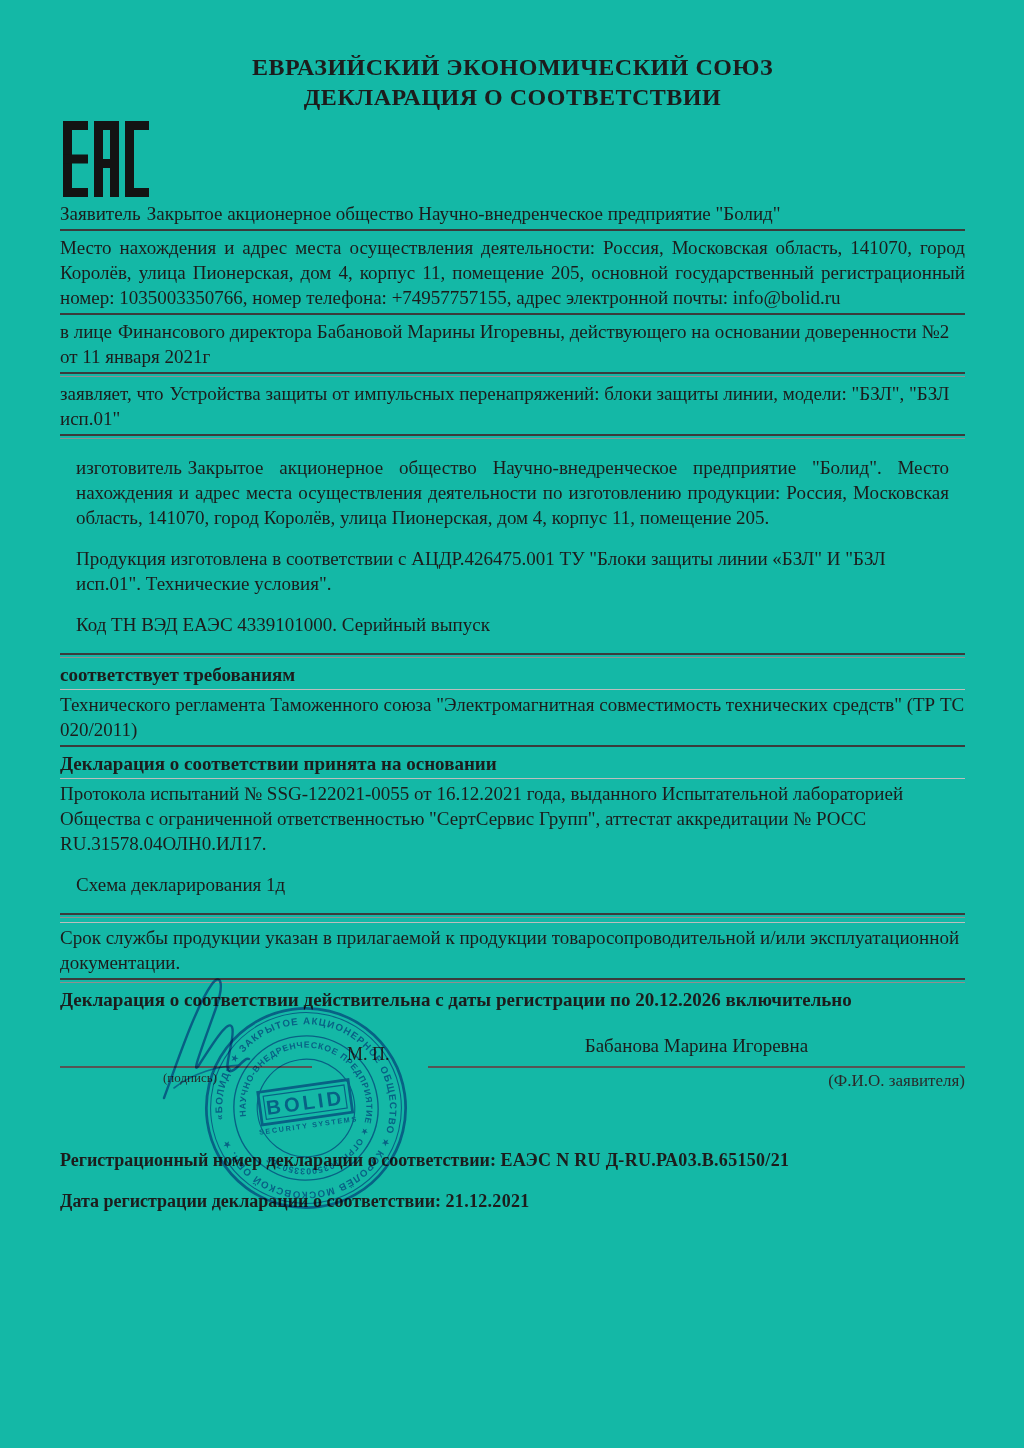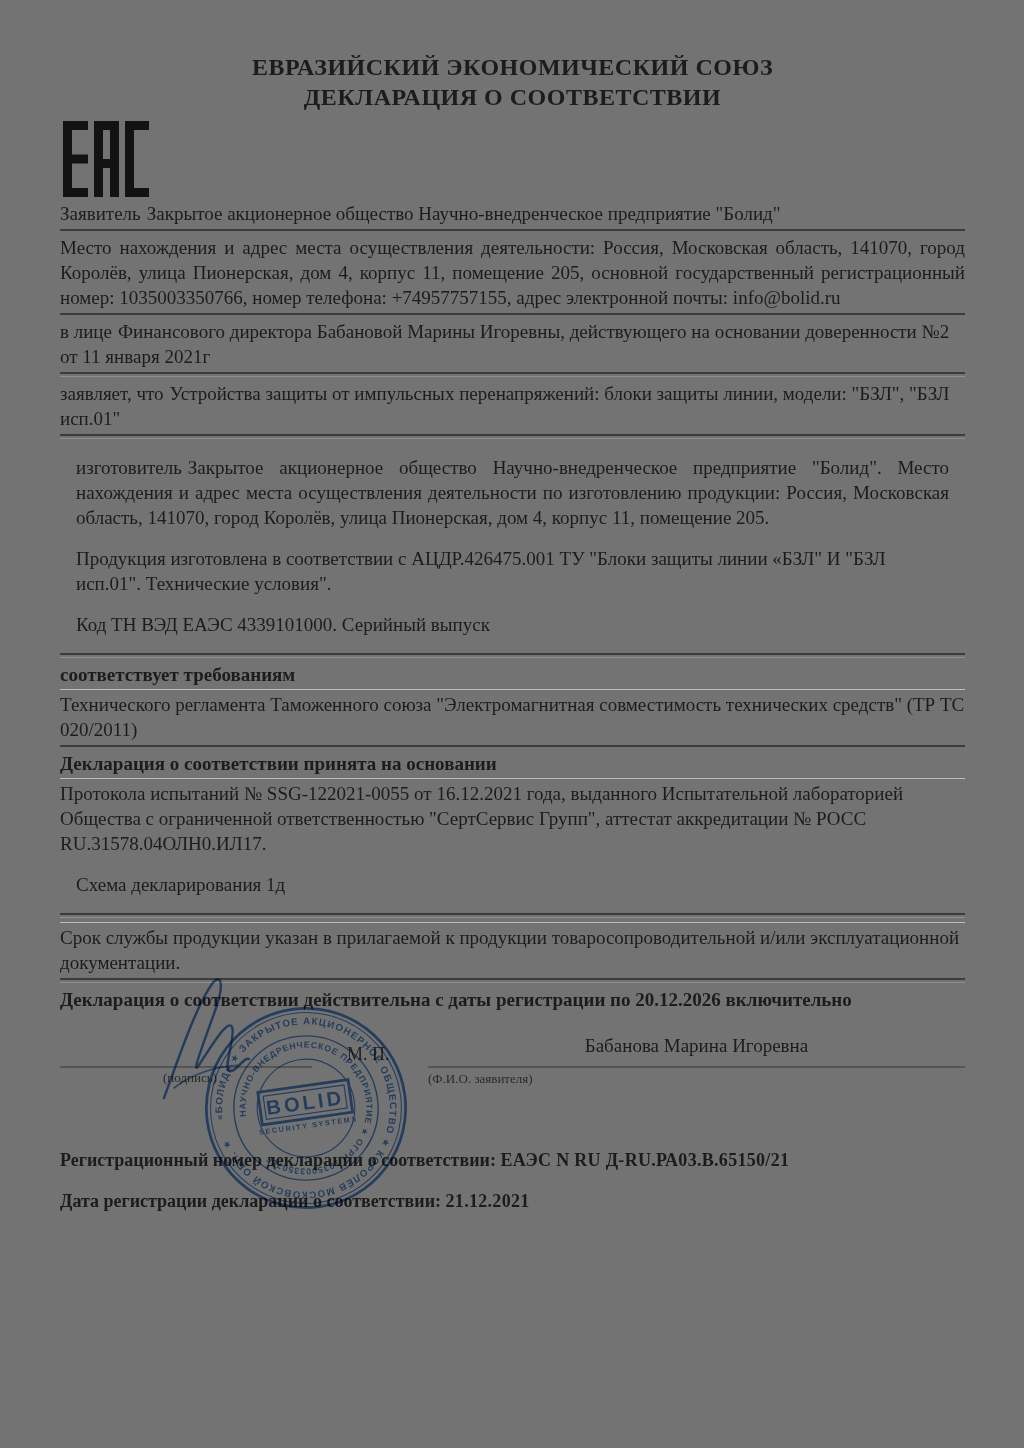--- a/index.html
+++ b/index.html
@@ -1,20 +1,20 @@
 <!DOCTYPE html>
 <html lang="ru" style="--stamp-color: #3a76c5;"><head>
 <meta charset="utf-8">
 <style>
   html,body{margin:0;padding:0;background:#e8e8e8;}
   .page{
     position:relative;
     width:1024px;height:1448px;
     margin:0 auto;
-    background:#737373;
+    background:#14b8a6;
     box-sizing:border-box;
     padding:52px 59px 0 60px;
     font-family:"Liberation Serif","DejaVu Serif",serif;
     color:#1c1c1c;
     overflow:hidden;
   }
   .title{
     text-align:center;
     font-weight:bold;
     font-size:24px;
@@ -41,21 +41,21 @@
   }
   .sig-line{position:absolute;top:46px;border-top:2px solid #555;}
   .sig-line.left{left:0;width:252px;}
   .sig-line.right{left:368px;width:537px;}
   .sig-caption{
     position:absolute;left:60px;top:50px;width:140px;
     text-align:center;font-size:13px;color:#2a2a2a;
   }
   .mp{position:absolute;left:287px;top:24px;font-size:18px;color:#222;}
   .fio-name{position:absolute;left:368px;top:15px;width:537px;text-align:center;font-size:19px;}
-  .fio-caption{position:absolute;left:368px;top:51px;width:537px;text-align:left;font-size:13px;color:#2a2a2a;}
+  .fio-caption{position:absolute;left:368px;top:51px;width:537px;text-align:right;font-size:17px;color:#2a2a2a;}
   .signature-svg{position:absolute;left:78px;top:-52px;z-index:3;mix-blend-mode:multiply;}
   .stamp{position:absolute;left:140px;top:-18px;z-index:4;mix-blend-mode:multiply;opacity:.88;}
   .stamp text{font-family:"Liberation Sans","DejaVu Sans",sans-serif;}
   .footer-line{margin:15px 0 0 0;font-size:18px;font-weight:bold;line-height:26px;}
   .footer-line .val{letter-spacing:.3px;}
 </style>
 </head>
 <body>
 
 <div class="page">

